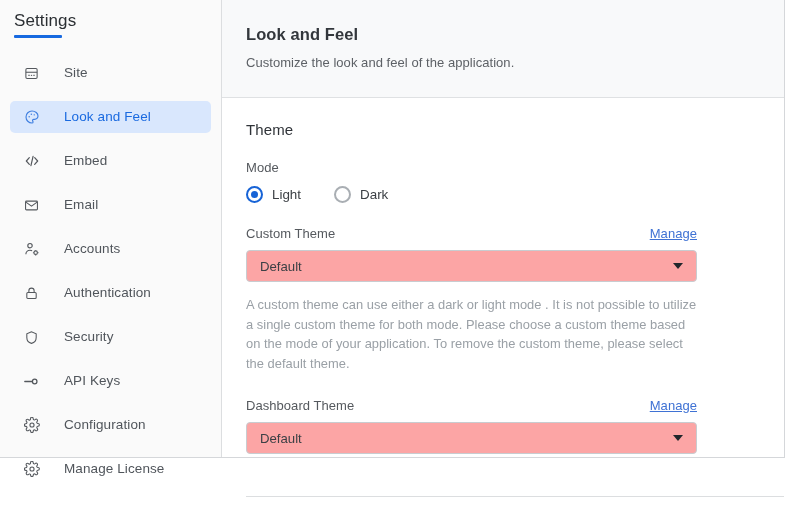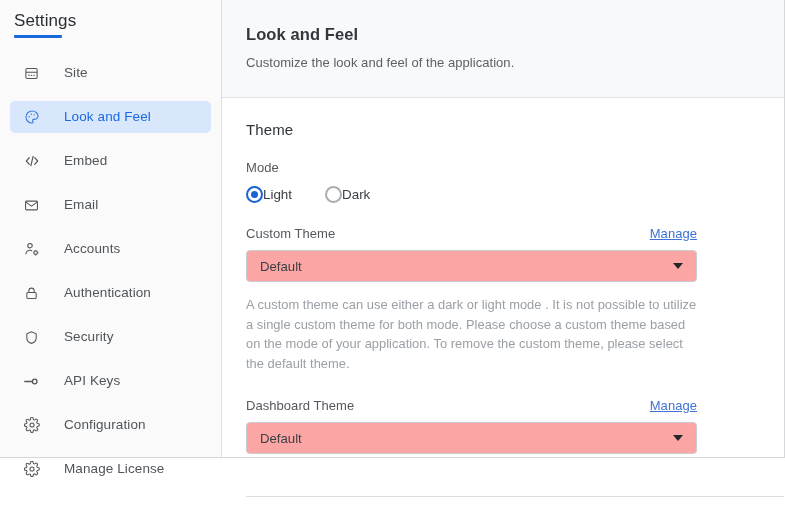--- a/index.html
+++ b/index.html
@@ -142,20 +142,21 @@
 
   .radio-row {
     display: flex;
     align-items: center;
     gap: 0;
     margin-top: 10px;
   }
   .radio-opt {
     display: flex;
     align-items: center;
+    gap: 9px;
     cursor: pointer;
     margin-right: 33px;
   }
   .radio-dot {
     width: 17px;
     height: 17px;
     border-radius: 50%;
     border: 2px solid #a9aeb3;
     display: flex;
     align-items: center;

